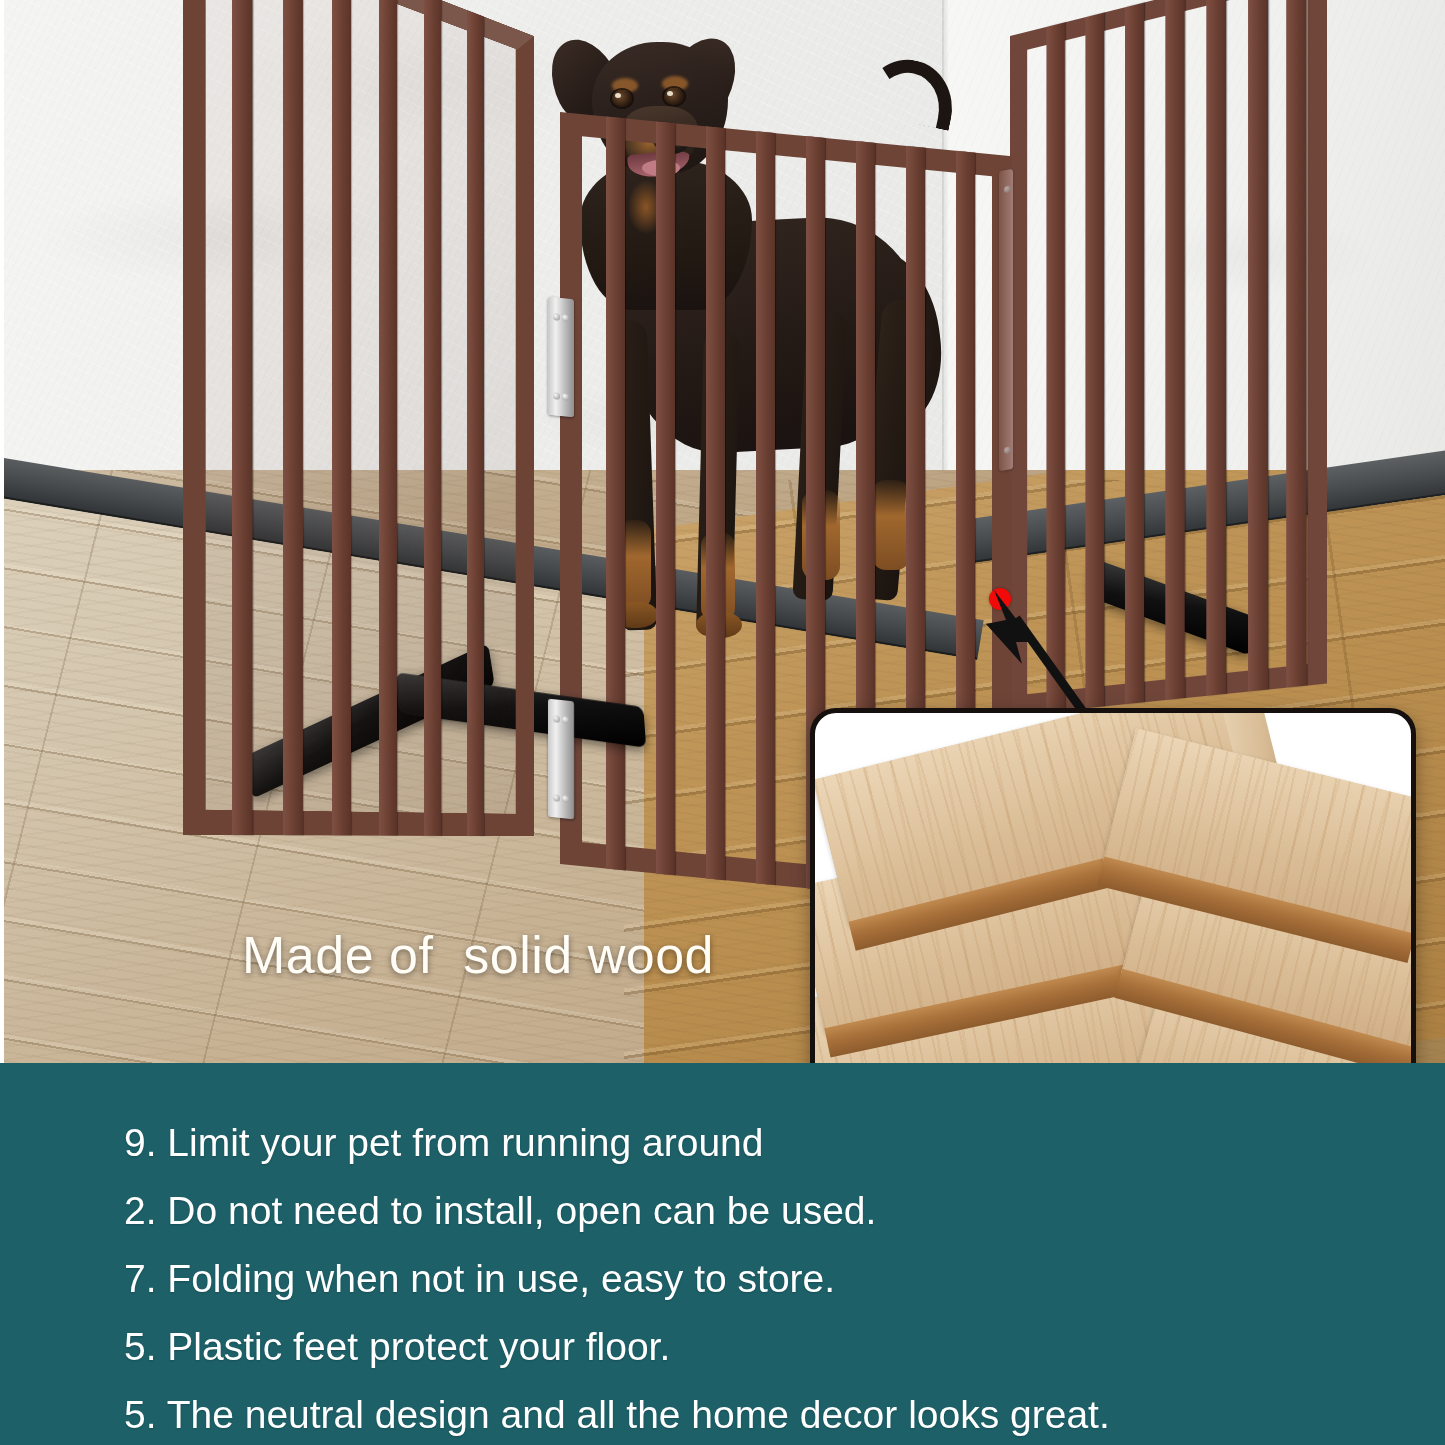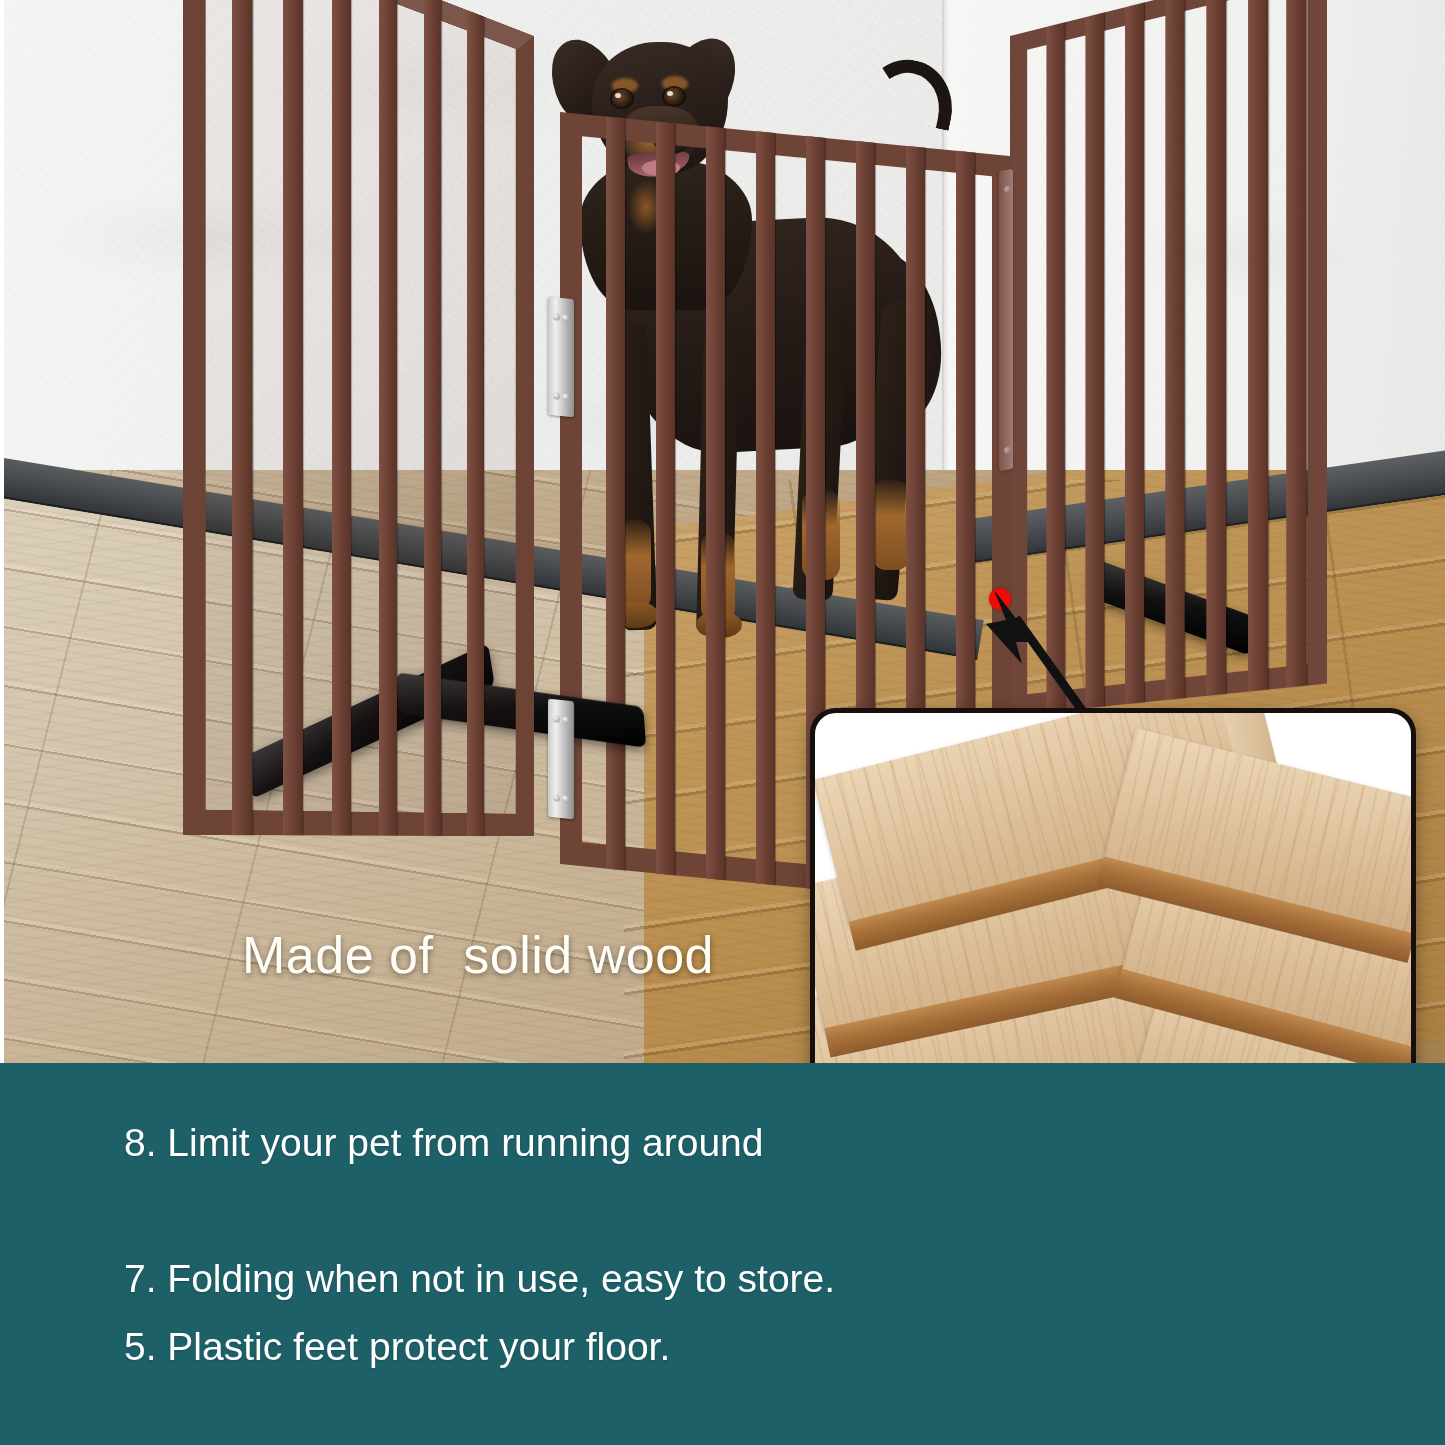--- a/index.html
+++ b/index.html
@@ -534,18 +534,20 @@
         <div class="endgrain"></div>
       </div>
       <div class="board b4">
         <div class="face"></div>
         <div class="edge"></div>
       </div>
     </div>
   </div>
 
   <div class="features">
-    <div class="feature-line f0">8. Limit your pet from running around</div>
+    <div class="feature-line f0">9. Limit your pet from running around</div>
+    <div class="feature-line f1">2. Do not need to install, open can be used.</div>
     <div class="feature-line f2">7. Folding when not in use, easy to store.</div>
     <div class="feature-line f3">5. Plastic feet protect your floor.</div>
+    <div class="feature-line f4">5. The neutral design and all the home decor looks great.</div>
   </div>
 
 </div>
 
 </body></html>

